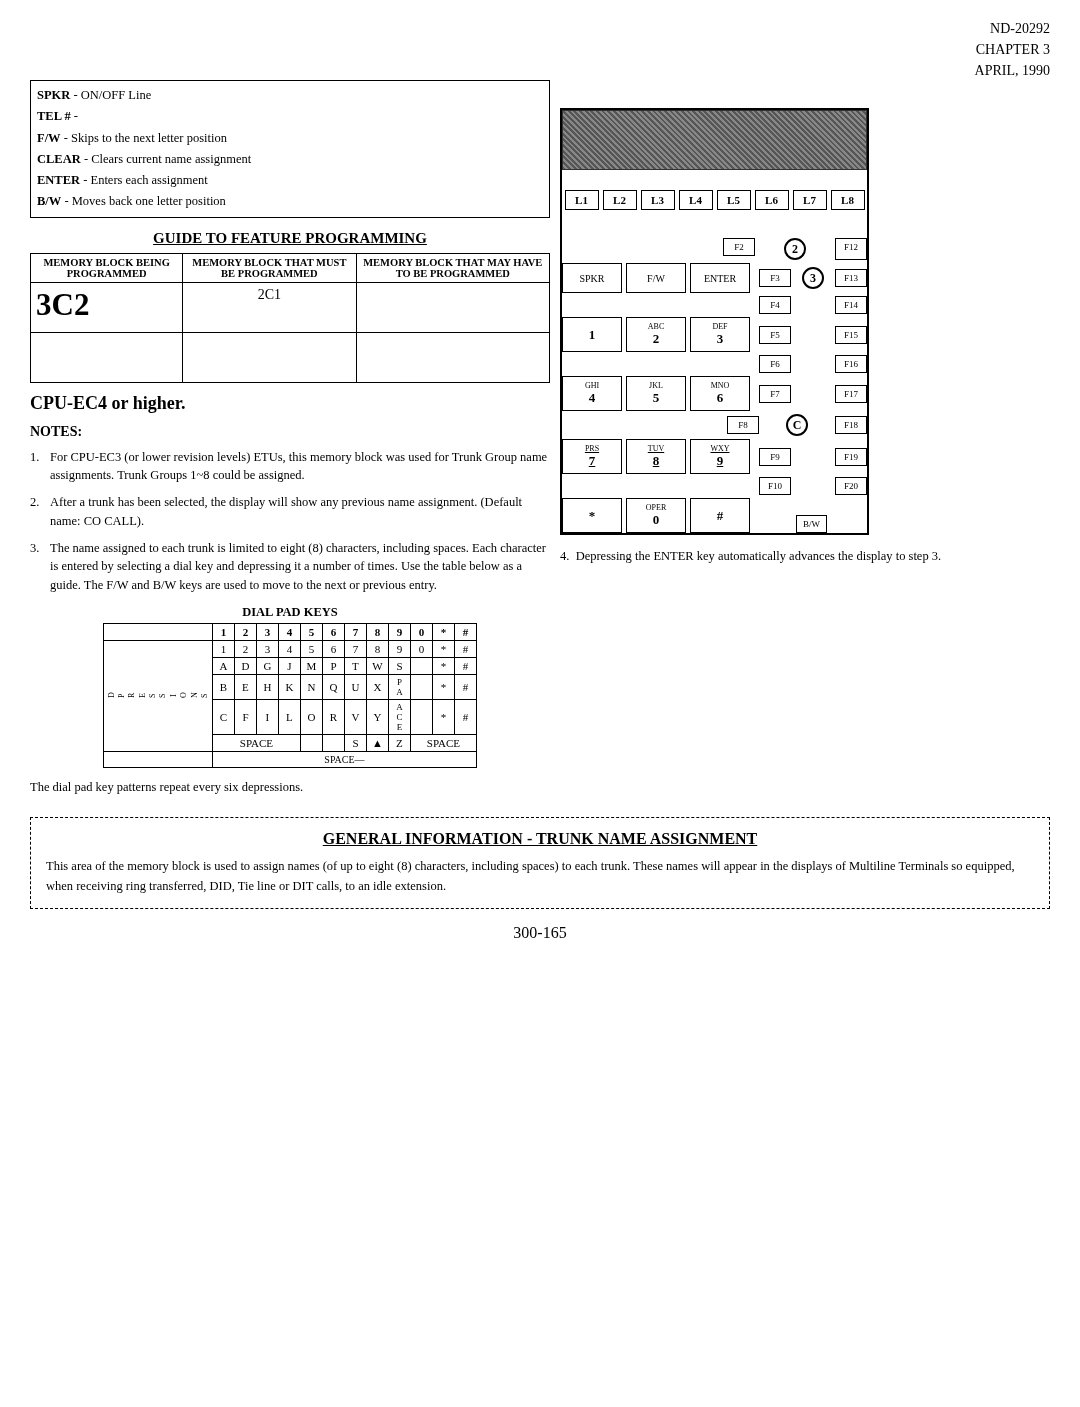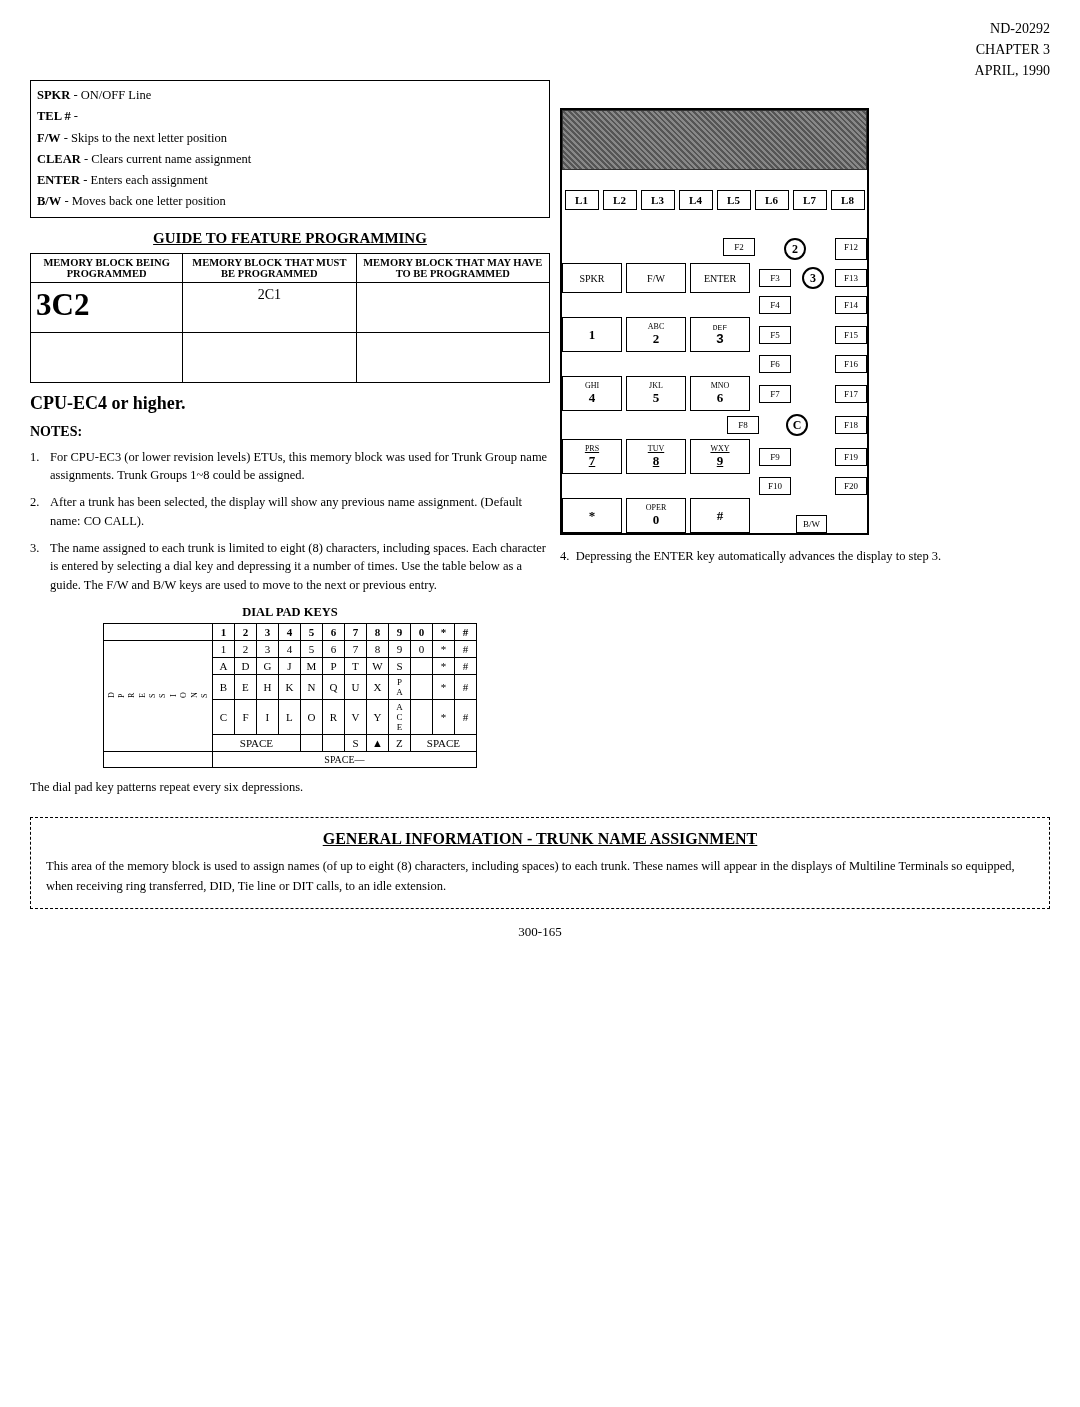--- a/index.html
+++ b/index.html
@@ -292,21 +292,21 @@
     }
 
     .general-info-text {
       font-size: 12.5px;
       line-height: 1.6;
     }
 
     
     .page-number {
       text-align: center;
-      font-size: 13px;
+      font-size: 16px;
       margin-top: 15px;
     }
 
     .right-panel {
       display: flex;
       flex-direction: column;
     }
 
     .phone-outer {
       border: 2px solid #000;
@@ -571,21 +571,21 @@
             <div style="flex:1;">
               <div style="display:flex;gap:4px;">
                 <div class="key-btn" style="min-width:60px;">
                   <span class="sub-label"></span>
                   <span class="main-label">1</span>
                 </div>
                 <div class="key-btn" style="min-width:60px;">
                   <span class="sub-label">ABC</span>
                   <span class="main-label">2</span>
                 </div>
-                <div class="key-btn" style="min-width:60px;font-family:Liberation Mono, monospace;">
+                <div class="key-btn" style="min-width:60px;">
                   <span class="sub-label">DEF</span>
                   <span class="main-label">3</span>
                 </div>
               </div>
             </div>
             <div class="f-key">F5</div>
             <div style="width:36px;"></div>
             <div class="f-key">F15</div>
           </div>
 

